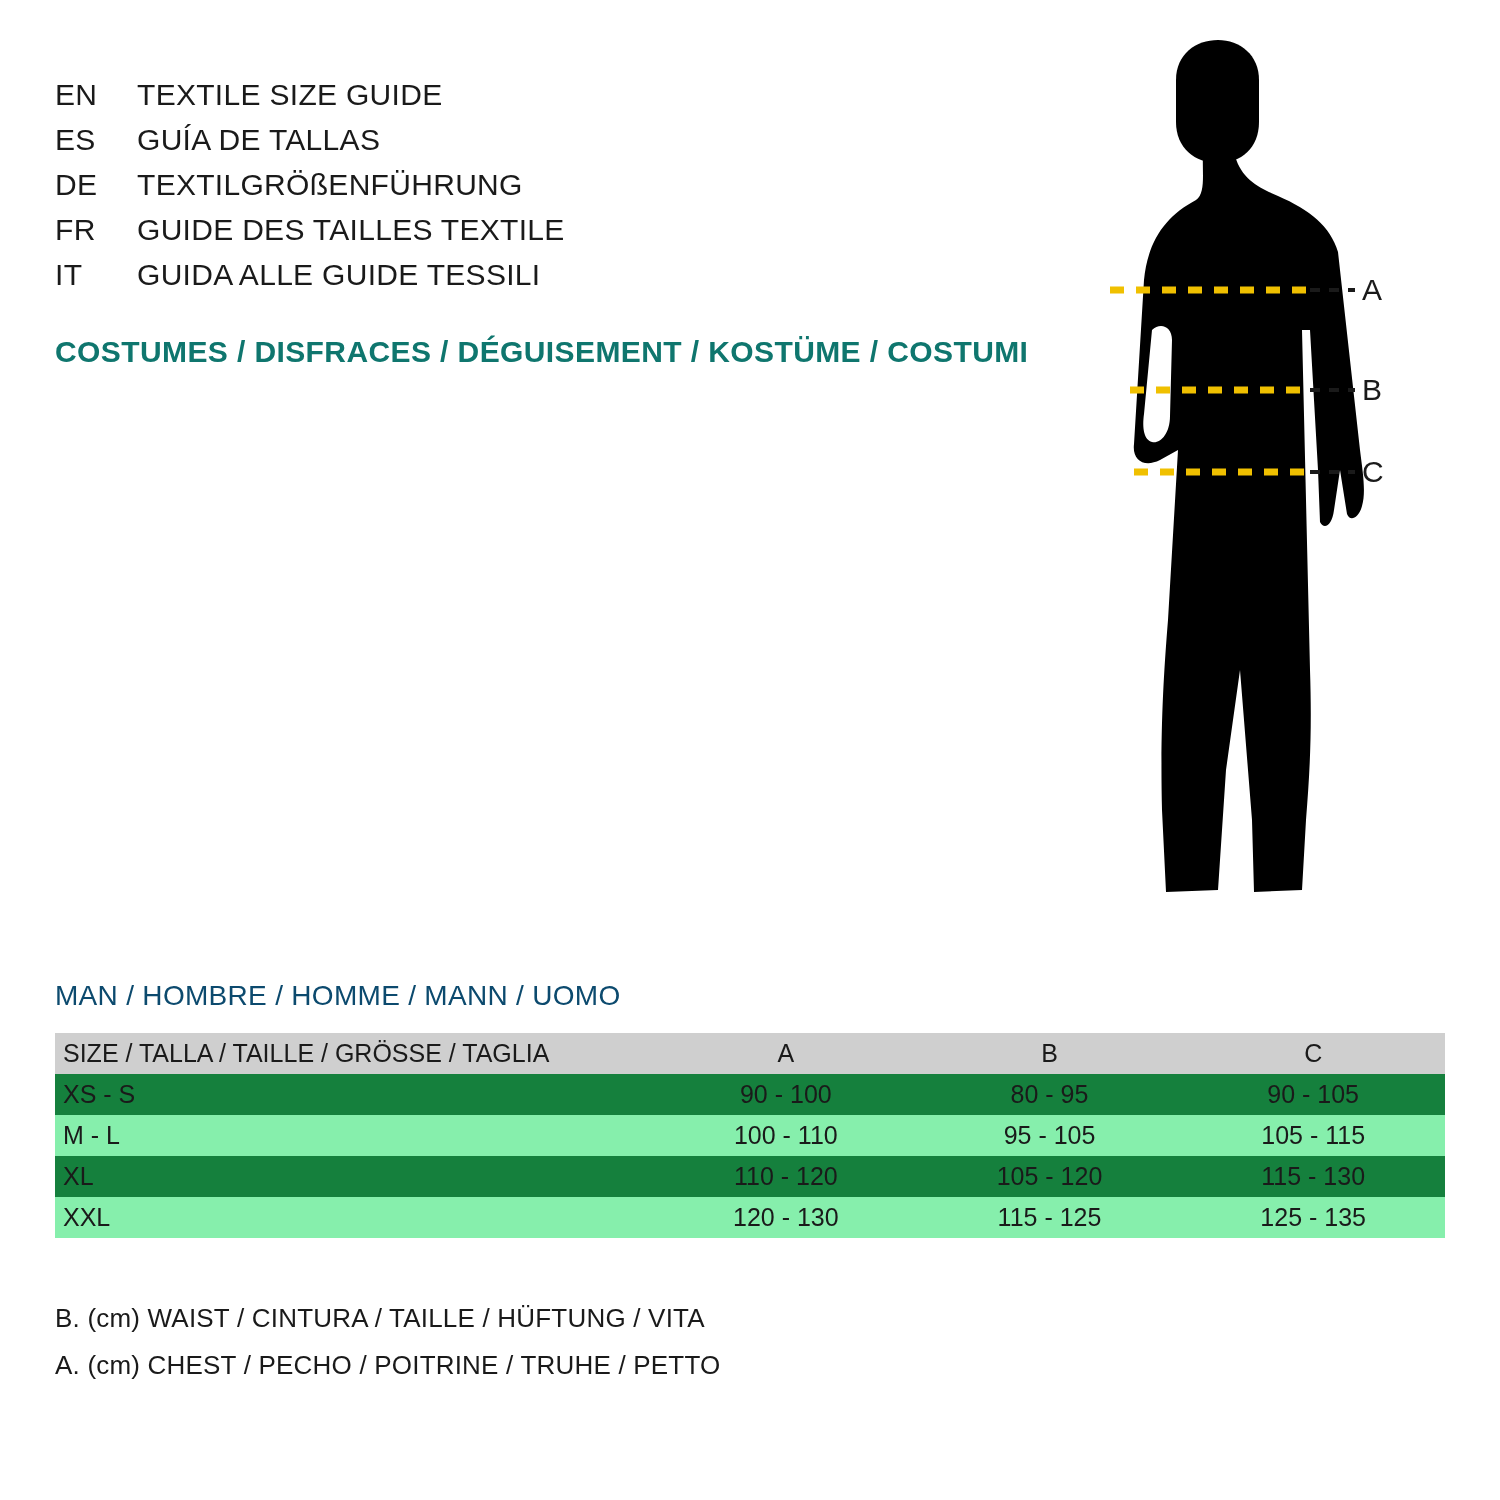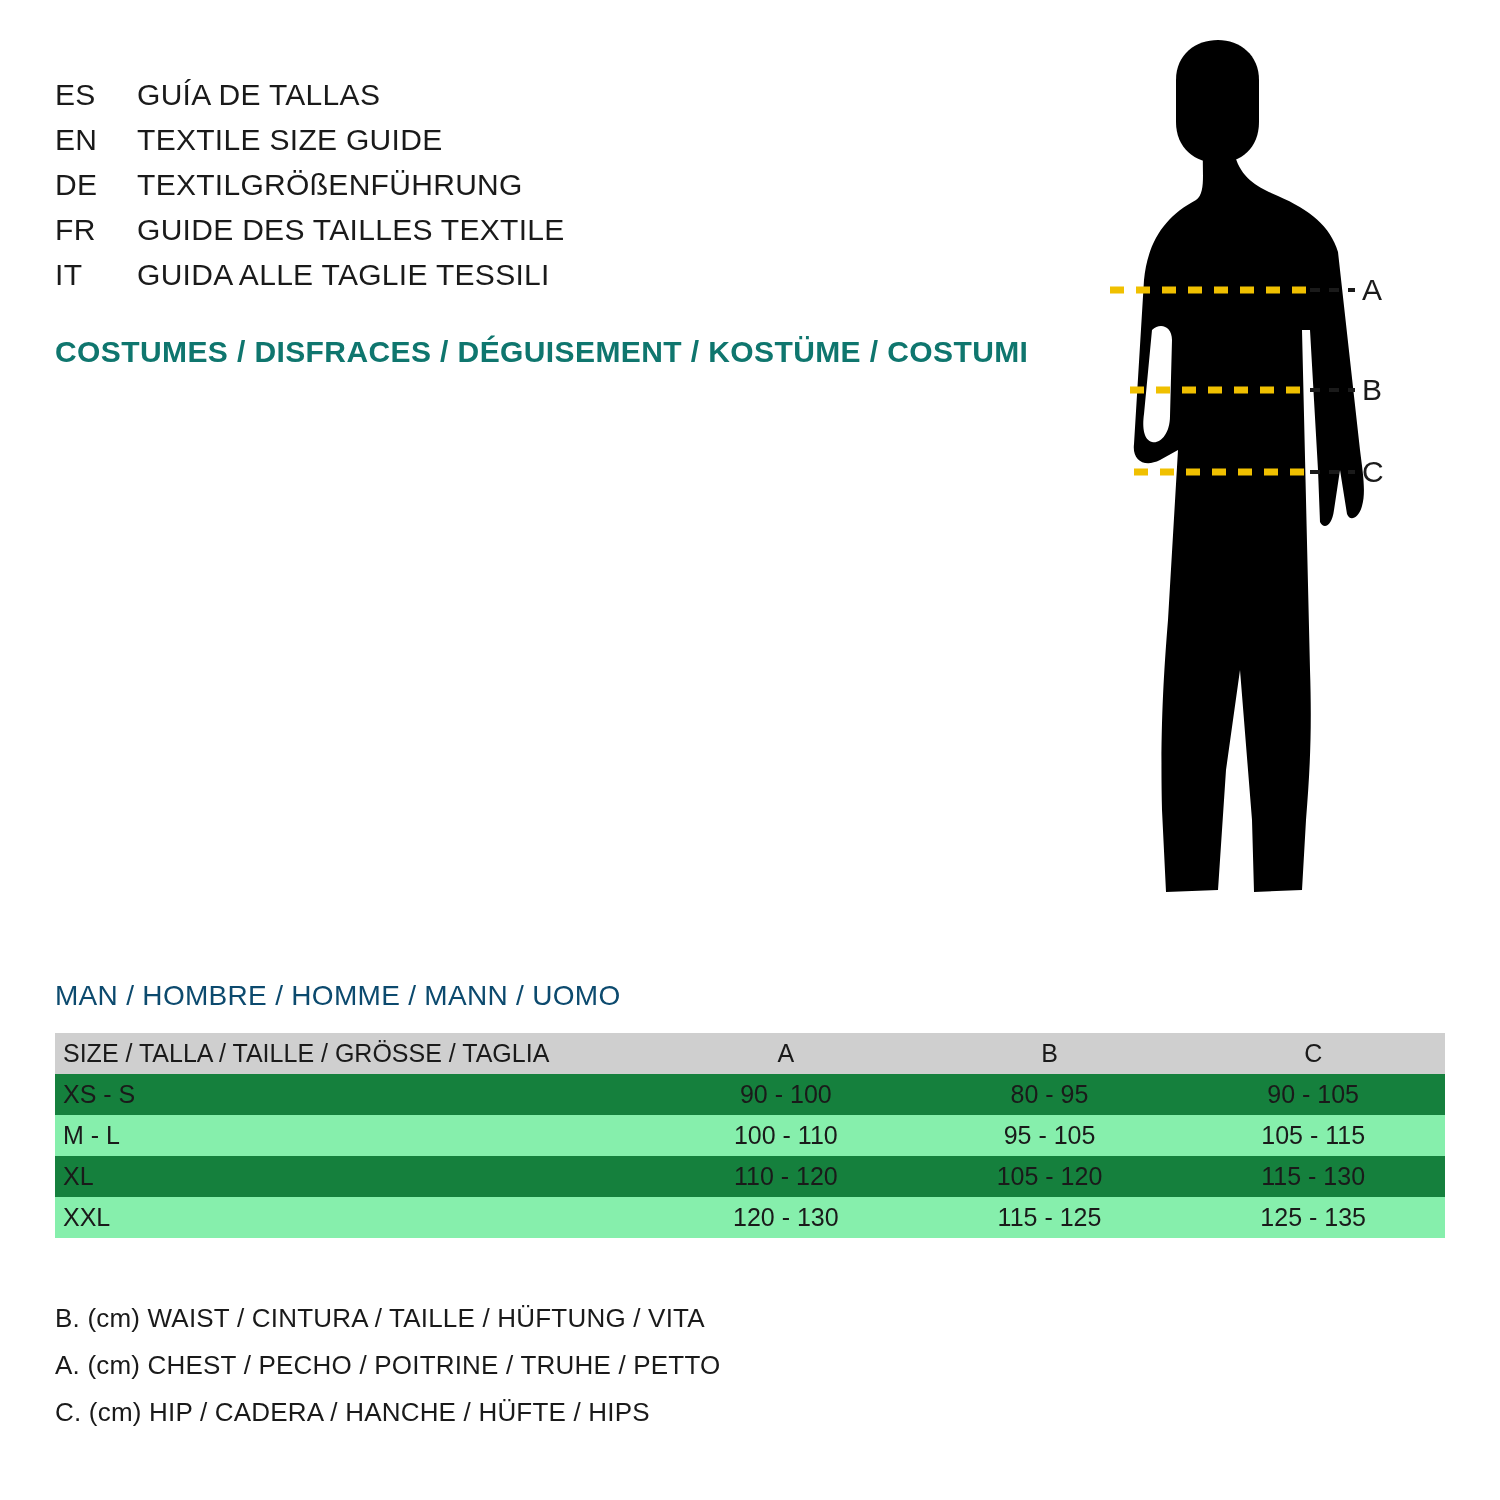--- a/index.html
+++ b/index.html
@@ -128,38 +128,38 @@
   }
   .legend div {
     letter-spacing: 0.2px;
   }
 </style>
 </head>
 <body>
 
 <div class="lang-block">
   <div class="lang-row">
+    <span class="lang-code">EN</span>
+    <span class="lang-text">TEXTILE SIZE GUIDE</span>
+  </div>
+  <div class="lang-row">
     <span class="lang-code">ES</span>
     <span class="lang-text">GUÍA DE TALLAS</span>
   </div>
   <div class="lang-row">
-    <span class="lang-code">EN</span>
-    <span class="lang-text">TEXTILE SIZE GUIDE</span>
-  </div>
-  <div class="lang-row">
     <span class="lang-code">DE</span>
     <span class="lang-text">TEXTILGRÖßENFÜHRUNG</span>
   </div>
   <div class="lang-row">
     <span class="lang-code">FR</span>
     <span class="lang-text">GUIDE DES TAILLES TEXTILE</span>
   </div>
   <div class="lang-row">
     <span class="lang-code">IT</span>
-    <span class="lang-text">GUIDA ALLE TAGLIE TESSILI</span>
+    <span class="lang-text">GUIDA ALLE GUIDE TESSILI</span>
   </div>
 </div>
 
 <div class="subtitle">COSTUMES / DISFRACES / DÉGUISEMENT / KOSTÜME / COSTUMI</div>
 
 <div class="figure-wrap">
   <svg class="figure-svg" width="440" height="900" viewBox="0 0 440 900">
 
     <path fill="#000000" d="M166 50 C166 24 186 10 208 10 C230 10 249 25 249 50 L249 92 C249 118 231 133 208 133 C185 133 166 118 166 92 Z"></path>
 
@@ -256,14 +256,13 @@
       <td class="col-a">120 - 130</td>
       <td class="col-b">115 - 125</td>
       <td class="col-c">125 - 135</td>
     </tr>
   </tbody>
 </table>
 
 <div class="legend">
   <div>B. (cm) WAIST / CINTURA / TAILLE / HÜFTUNG / VITA</div>
   <div>A. (cm) CHEST / PECHO / POITRINE / TRUHE / PETTO</div>
-  <div>C. (cm) HIP / CADERA / HANCHE / HÜFTE / HIPS</div>
 </div>
 
 </body></html>

